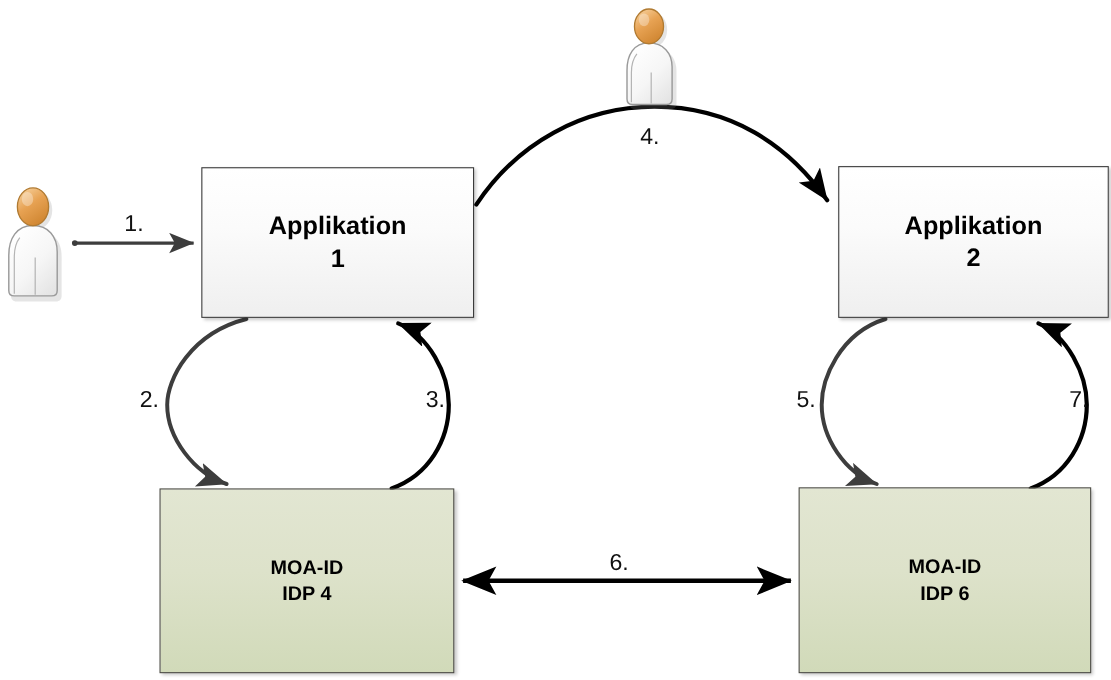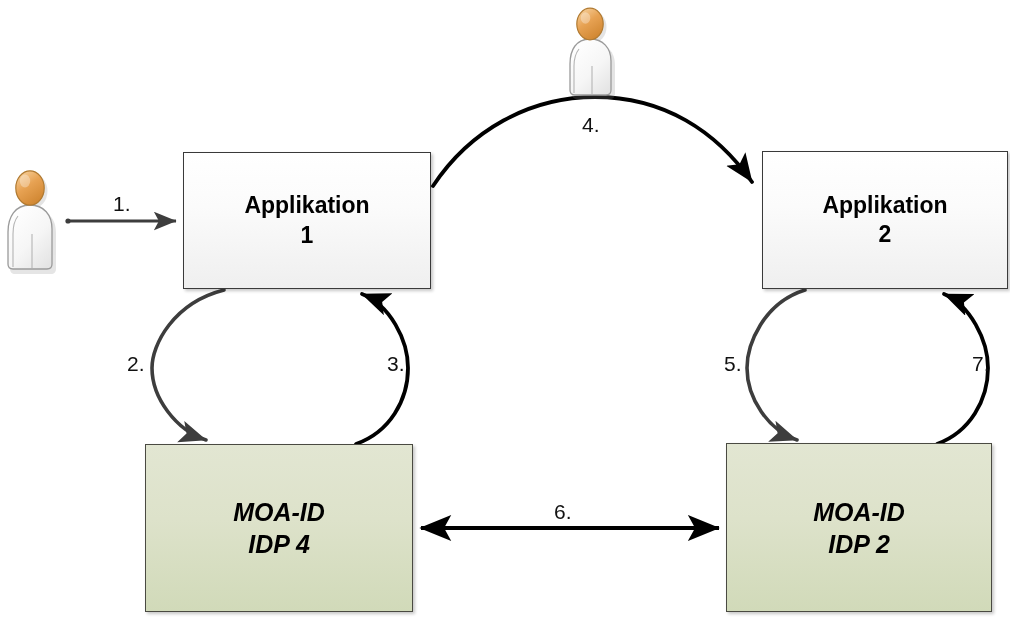--- a/index.html
+++ b/index.html
@@ -39,22 +39,21 @@
   .app-box {
     background: linear-gradient(to bottom, #ffffff 0%, #fbfbfb 40%, #efefef 100%);
     border: 1.6px solid #3a3a3a;
     box-shadow: 2px 2px 3px rgba(0,0,0,0.22);
     font-size: 23px;
   }
   .idp-box {
     background: linear-gradient(to bottom, #e2e6d2 0%, #dde2ca 45%, #d1dab9 100%);
     border: 1.6px solid #4a4a42;
     box-shadow: 2px 2px 3px rgba(0,0,0,0.22);
-    font-size: 25px;
-    font-style: italic;
+    font-size: 18px;
   }
   .node-line { display: block; }
   .step-label {
     position: absolute;
     font-size: 21px;
     color: #111111;
     font-weight: normal;
     white-space: nowrap;
   }
 </style>
@@ -150,21 +149,21 @@
     <span class="node-line">2</span>
   </div>
 
   <div class="node-box idp-box" style="left:145px; top:444px; width:268px; height:168px;">
     <span class="node-line">MOA-ID</span>
     <span class="node-line">IDP 4</span>
   </div>
 
   <div class="node-box idp-box" style="left:726px; top:443px; width:266px; height:169px;">
     <span class="node-line">MOA-ID</span>
-    <span class="node-line">IDP 2</span>
+    <span class="node-line">IDP 6</span>
   </div>
 
   <div class="step-label" style="left:113px; top:192px;">1.</div>
   <div class="step-label" style="left:127px; top:352px;">2.</div>
   <div class="step-label" style="left:387px; top:352px;">3.</div>
   <div class="step-label" style="left:582px; top:113px;">4.</div>
   <div class="step-label" style="left:724px; top:352px;">5.</div>
   <div class="step-label" style="left:554px; top:500px;">6.</div>
   <div class="step-label" style="left:972px; top:352px;">7.</div>
 

